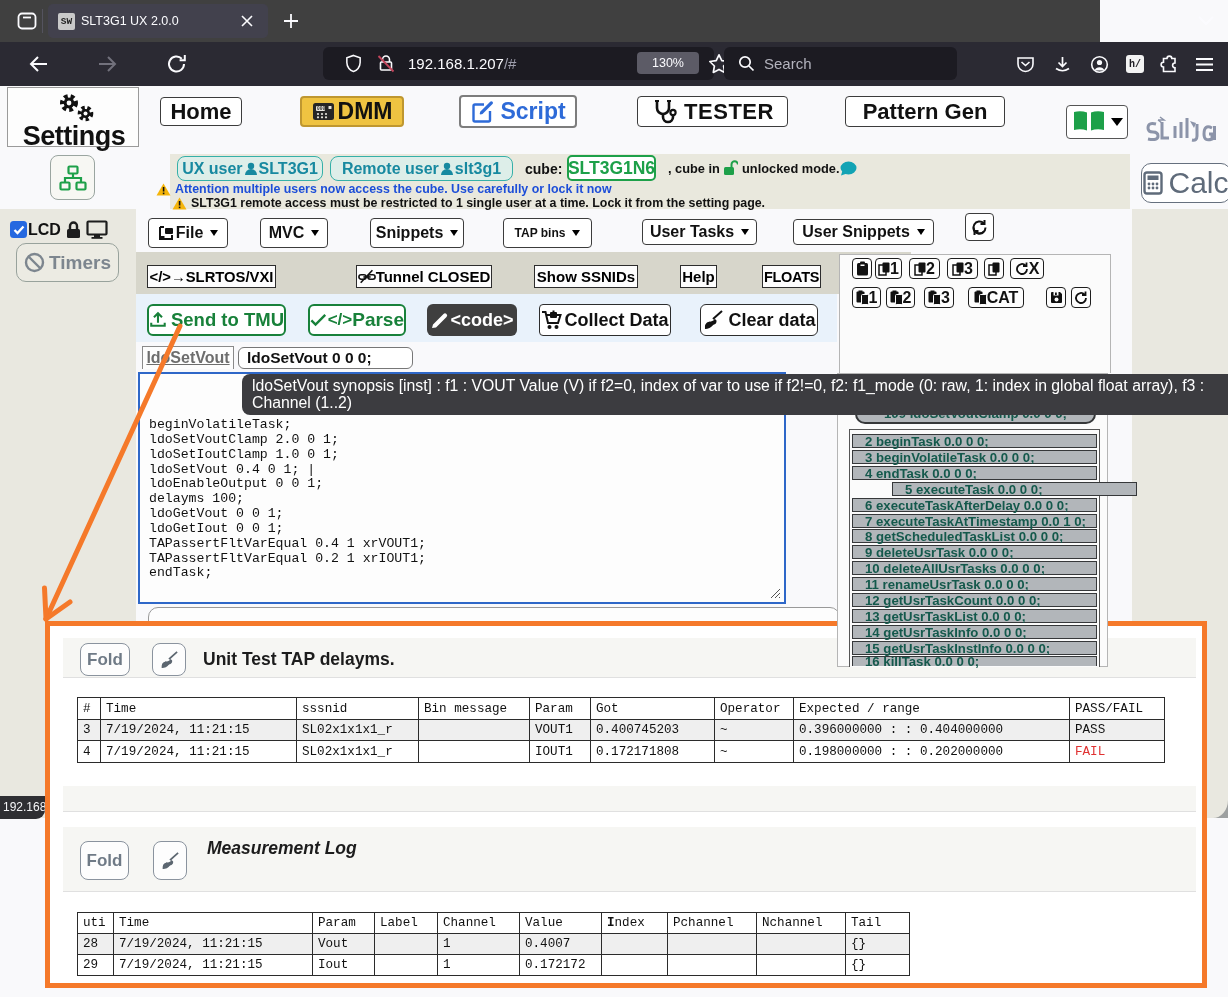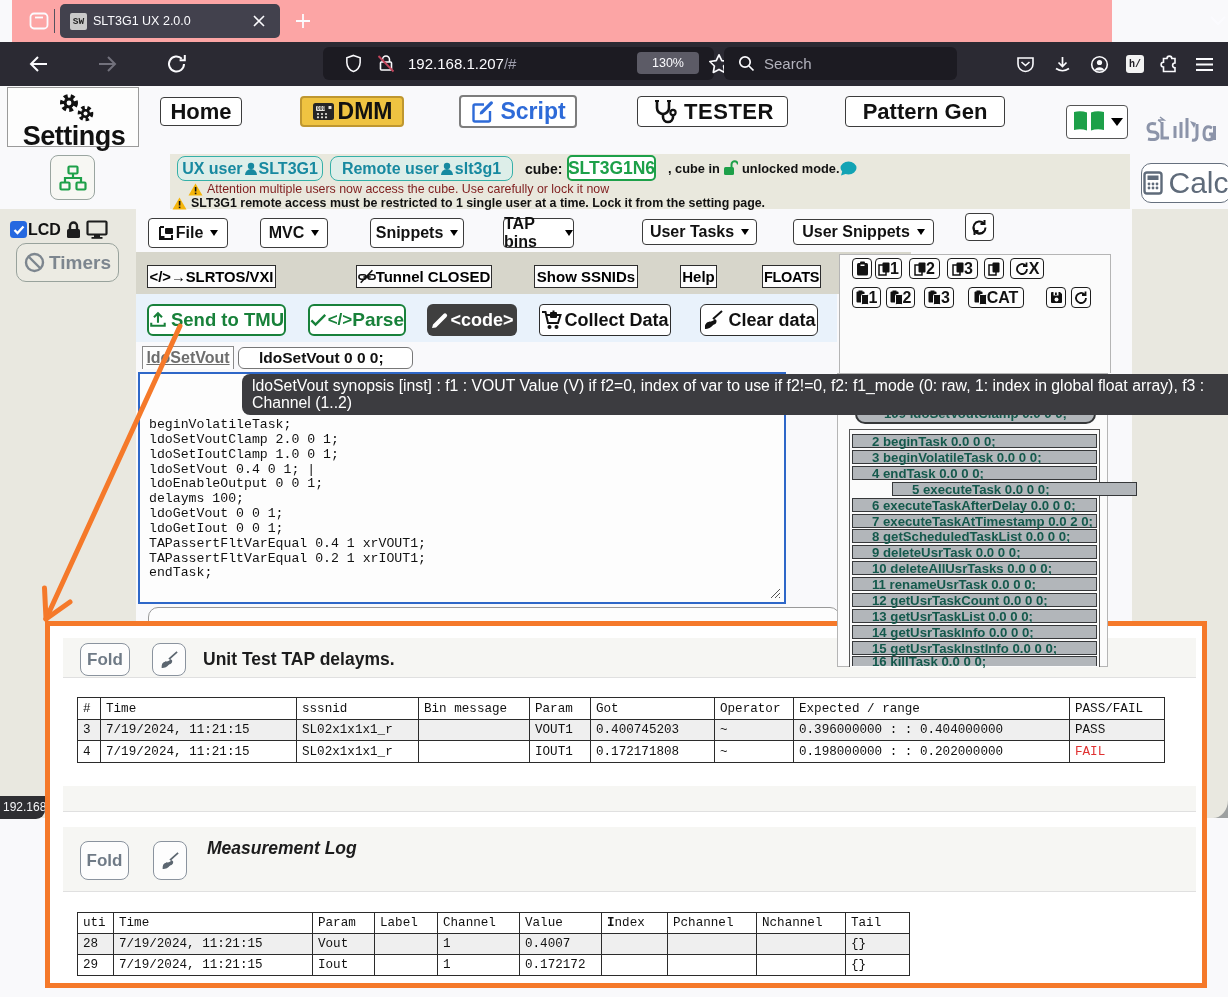--- a/index.html
+++ b/index.html
@@ -4,25 +4,25 @@
 #p{position:relative;width:1228px;height:997px;background:#f9f9fb;font-family:"Liberation Sans",sans-serif;overflow:hidden}
 .ab{position:absolute;box-sizing:border-box}
 .fx{display:flex;align-items:center}
 .fxc{display:flex;align-items:center;justify-content:center}
 .btn{position:absolute;box-sizing:border-box;display:flex;align-items:center;justify-content:center;background:#fff;border:2px solid #3c3c3c;border-radius:4px;font-weight:bold;color:#111}
 .car{width:0;height:0;border-left:4.5px solid transparent;border-right:4.5px solid transparent;border-top:6px solid #000;margin-left:7px}
 .gb{border:2px solid #18813a;color:#18813a;border-radius:6px}
 .ib{position:absolute;box-sizing:border-box;display:flex;align-items:center;justify-content:center;background:#fdfdfd;border:1.7px solid #2d2d2d;border-radius:0}
 table{border-collapse:collapse;table-layout:fixed;font-family:"Liberation Mono",monospace;font-size:12.6px;color:#111}
 td,th{border:1px solid #2b2b2b;padding:0 5px;white-space:nowrap;overflow:hidden;font-weight:normal;text-align:left}
-.it{position:absolute;box-sizing:border-box;background:#b2b6ba;border:1.6px solid #36383a;color:#14594c;font-weight:bold;font-size:13.2px;display:flex;align-items:center;padding-left:19px;white-space:nowrap}
+.it{position:absolute;box-sizing:border-box;background:#b2b6ba;border:1.6px solid #36383a;color:#14594c;font-weight:bold;font-size:13.2px;display:flex;align-items:center;padding-left:12px;white-space:nowrap}
 </style></head><body>
 <div id="p">
 
-<div class="ab" style="left:12px;top:0;width:1100px;height:42px;background:#fca5a5">
+<div class="ab" style="left:0;top:0;width:1100px;height:42px;background:#404040">
  <svg class="ab" style="left:17px;top:11px" width="20" height="20" viewBox="0 0 20 20">
         <rect x="1.5" y="2.5" width="17" height="15" rx="3.5" fill="none" stroke="#fbfbfe" stroke-width="1.8"></rect>
         <line x1="6" y1="6.5" x2="14" y2="6.5" stroke="#fbfbfe" stroke-width="1.8"></line>
       </svg>
  <div class="ab" style="left:42px;top:9px;width:1px;height:24px;background:#54535e"></div>
  <div class="ab fx" style="left:48px;top:4px;width:220px;height:34px;background:#42414d;border-radius:5px;color:#fbfbfe;font-size:12.5px">
    <div class="ab fxc" style="left:10px;top:9px;width:17px;height:17px;background:#c9c9c9;border-radius:2px;color:#222;font-size:9.5px;font-weight:bold;font-family:'Liberation Mono',monospace">SW</div>
    <span style="margin-left:33px">SLT3G1 UX 2.0.0</span>
    <svg class="ab" style="left:192px;top:10px" width="14" height="14" viewBox="0 0 14 14">
           <path d="M2 2 L12 12 M12 2 L2 12" stroke="#fbfbfe" stroke-width="1.6"></path>
@@ -170,21 +170,21 @@
         <path d="M1 13 a6 6 0 0 1 12 0 Z" fill="#1789a0"></path>
       </svg>slt3g1</div>
 <div class="ab" style="left:525px;top:161px;font-weight:bold;font-size:14px;color:#111">cube:</div>
 <div class="ab fxc" style="left:567px;top:155px;width:89px;height:26px;background:#fff;border:2px solid #1da049;border-radius:5px;color:#1da049;font-weight:bold;font-size:17.5px">SLT3G1N6</div>
 <div class="ab fx" style="left:668px;top:158px;height:20px;font-weight:bold;font-size:12.8px;color:#111">, cube in&nbsp;<svg width="15" height="16" viewBox="0 0 15 16">
         <rect x="1" y="7" width="10" height="8" rx="1.5" fill="#1da049"></rect>
         <path d="M8.5 7 V4.5 a3.2 3.2 0 0 1 6.4 0" fill="none" stroke="#1da049" stroke-width="2"></path>
       </svg>&nbsp;unlocked mode.<svg width="17" height="15" viewBox="0 0 17 15" style="margin-left:1px">
         <path d="M8.5 0.5 a8 6.5 0 0 1 8 6.5 a8 6.5 0 0 1 -8 6.5 a9 7 0 0 1 -3 -0.5 L1 14.5 L2.2 10.5 A8 6.5 0 0 1 0.5 7 a8 6.5 0 0 1 8 -6.5" fill="#12a3b4"></path>
       </svg></div>
-<div class="ab fx" style="left:188px;top:182px;height:14px;font-weight:normal;font-size:12.4px;color:#7f1d1d"><svg width="15" height="13" viewBox="0 0 15 13" style="margin-right:4px">
+<div class="ab fx" style="left:156px;top:182px;height:14px;font-weight:bold;font-size:12.4px;color:#1d4ed8"><svg width="15" height="13" viewBox="0 0 15 13" style="margin-right:4px">
         <path d="M7.5 0.5 L14.5 12.5 H0.5 Z" fill="#f5b50a"></path>
         <rect x="6.8" y="4" width="1.6" height="4.5" fill="#111"></rect>
         <rect x="6.8" y="9.6" width="1.6" height="1.6" fill="#111"></rect>
       </svg>Attention multiple users now access the cube. Use carefully or lock it now</div>
 <div class="ab fx" style="left:172px;top:196px;height:14px;font-weight:bold;font-size:12.4px;color:#111"><svg width="15" height="13" viewBox="0 0 15 13" style="margin-right:4px">
         <path d="M7.5 0.5 L14.5 12.5 H0.5 Z" fill="#f5b50a"></path>
         <rect x="6.8" y="4" width="1.6" height="4.5" fill="#111"></rect>
         <rect x="6.8" y="9.6" width="1.6" height="1.6" fill="#111"></rect>
       </svg>SLT3G1 remote access must be restricted to 1 single user at a time. Lock it from the setting page.</div>
 <div class="ab fxc" style="left:50px;top:155px;width:45px;height:45px;background:#f7f7f3;border:1.6px solid #9aa5a0;border-radius:8px">
@@ -235,21 +235,21 @@
       </svg>Timers</div>
 
 <div class="btn" style="left:148px;top:218px;width:80px;height:30px;font-size:16px;border-width:1.7px">
  <svg width="17" height="16" viewBox="0 0 17 16" style="margin-right:1px">
         <path d="M2 2 H6 M2 2 V14 H14 V10" fill="none" stroke="#111" stroke-width="2"></path>
         <rect x="7" y="3" width="8" height="6" rx="1" fill="#111"></rect>
         <rect x="2.5" y="11" width="4" height="3" fill="#111"></rect>
       </svg>File<span class="car"></span></div>
 <div class="btn" style="left:260px;top:218px;width:68px;height:30px;font-size:16px;border-width:1.7px">MVC<span class="car"></span></div>
 <div class="btn" style="left:370px;top:218px;width:94px;height:30px;font-size:16px;border-width:1.7px">Snippets<span class="car"></span></div>
-<div class="btn" style="left:503px;top:218px;width:71px;height:30px;font-size:16px;border-width:1.7px">TAP bins<span class="car"></span></div>
+<div class="btn" style="left:503px;top:218px;width:89px;height:30px;font-size:12px;border-width:1.7px">TAP bins<span class="car"></span></div>
 <div class="btn" style="left:642px;top:219px;width:115px;height:26px;font-size:16px;border-width:1.7px">User Tasks<span class="car"></span></div>
 <div class="btn" style="left:793px;top:219px;width:141px;height:26px;font-size:16px;border-width:1.7px">User Snippets<span class="car"></span></div>
 <div class="btn" style="left:965px;top:213px;width:29px;height:28px;border-width:1.7px">
  <svg width="17" height="17" viewBox="0 0 17 17">
         <path d="M14.5 8.5 a6 6 0 1 1 -1.8-4.3" fill="none" stroke="#111" stroke-width="2"></path>
         <path d="M13.5 1 V5 H9.5" fill="none" stroke="#111" stroke-width="2"></path>
         <path d="M2.5 8.5 a6 6 0 0 0 10.3 4.2" fill="none" stroke="#111" stroke-width="2"></path>
         <path d="M3.5 16 V12 H7.5" fill="none" stroke="#111" stroke-width="2"></path>
       </svg>
     </div>
@@ -361,21 +361,21 @@
       <svg width="14" height="14" viewBox="0 0 14 14">
         <path d="M12 7 a5 5 0 1 1 -1.5-3.6" fill="none" stroke="#111" stroke-width="1.8"></path>
         <path d="M11.5 0.5 V4 H8" fill="none" stroke="#111" stroke-width="1.8"></path>
       </svg>
     </div>
 
 <div class="ab" style="left:142px;top:346px;width:92px;height:23px;background:#fdfdfd;border:1px solid #8a8a8a;border-bottom:none;display:flex;align-items:center;justify-content:center;color:#6d6d6d;font-weight:bold;font-size:16px">
       <span style="text-decoration:underline">ldoSetVout</span>
     </div>
 <div class="ab fx" style="left:238px;top:347px;width:175px;height:22px;background:#fff;border:1px solid #777;border-radius:6px;font-weight:bold;font-size:15.5px;color:#111">
-      <span style="margin-left:20px">ldoSetVout 0 0 0;</span>
+      <span style="margin-left:8px">ldoSetVout 0 0 0;</span>
     </div>
 <div class="ab" style="left:138px;top:372px;width:648px;height:232px;background:#fdfdfd;border:2px solid #2e67c8">
 <pre style="margin:0;padding:44px 0 0 9px;font-family:'Liberation Mono',monospace;font-size:13.2px;line-height:14.85px;color:#111">beginVolatileTask;
 ldoSetVoutClamp 2.0 0 1;
 ldoSetIoutClamp 1.0 0 1;
 ldoSetVout 0.4 0 1; |
 ldoEnableOutput 0 0 1;
 delayms 100;
 ldoGetVout 0 0 1;
 ldoGetIout 0 0 1;
@@ -520,21 +520,21 @@
     </div>
 
 <div class="ab" style="left:837px;top:373px;width:271px;height:294px;background:#fbfbfb;border:1px solid #b5b5b5"></div>
 <div class="ab fxc it" style="left:855px;top:403px;width:241px;height:21px;border-radius:10px;border-width:2px;padding-left:0;justify-content:center">109 ldoSetVoutClamp 0.0 0 0;</div>
 <div class="ab" style="left:849px;top:429px;width:251px;height:238px;border:1px solid #555;border-bottom:none;background:#fbfbfb"></div>
 <div class="it" style="left:852px;top:434px;width:245px;height:14px">2 beginTask 0.0 0 0;</div>
 <div class="it" style="left:852px;top:450px;width:245px;height:14px">3 beginVolatileTask 0.0 0 0;</div>
 <div class="it" style="left:852px;top:466px;width:245px;height:14px">4 endTask 0.0 0 0;</div>
 <div class="it" style="left:892px;top:482px;width:245px;height:14px">5 executeTask 0.0 0 0;</div>
 <div class="it" style="left:852px;top:498px;width:245px;height:14px">6 executeTaskAfterDelay 0.0 0 0;</div>
-<div class="it" style="left:852px;top:514px;width:245px;height:14px">7 executeTaskAtTimestamp 0.0 2 0;</div>
+<div class="it" style="left:852px;top:514px;width:245px;height:14px">7 executeTaskAtTimestamp 0.0 1 0;</div>
 <div class="it" style="left:852px;top:529px;width:245px;height:14px">8 getScheduledTaskList 0.0 0 0;</div>
 <div class="it" style="left:852px;top:545px;width:245px;height:14px">9 deleteUsrTask 0.0 0 0;</div>
 <div class="it" style="left:852px;top:561px;width:245px;height:14px">10 deleteAllUsrTasks 0.0 0 0;</div>
 <div class="it" style="left:852px;top:577px;width:245px;height:14px">11 renameUsrTask 0.0 0 0;</div>
 <div class="it" style="left:852px;top:593px;width:245px;height:14px">12 getUsrTaskCount 0.0 0 0;</div>
 <div class="it" style="left:852px;top:609px;width:245px;height:14px">13 getUsrTaskList 0.0 0 0;</div>
 <div class="it" style="left:852px;top:625px;width:245px;height:14px">14 getUsrTaskInfo 0.0 0 0;</div>
 <div class="it" style="left:852px;top:641px;width:245px;height:14px">15 getUsrTaskInstInfo 0.0 0 0;</div>
 <div class="it" style="left:852px;top:656px;width:245px;height:10px;border-bottom:none">16 killTask 0.0 0 0;</div>
 

